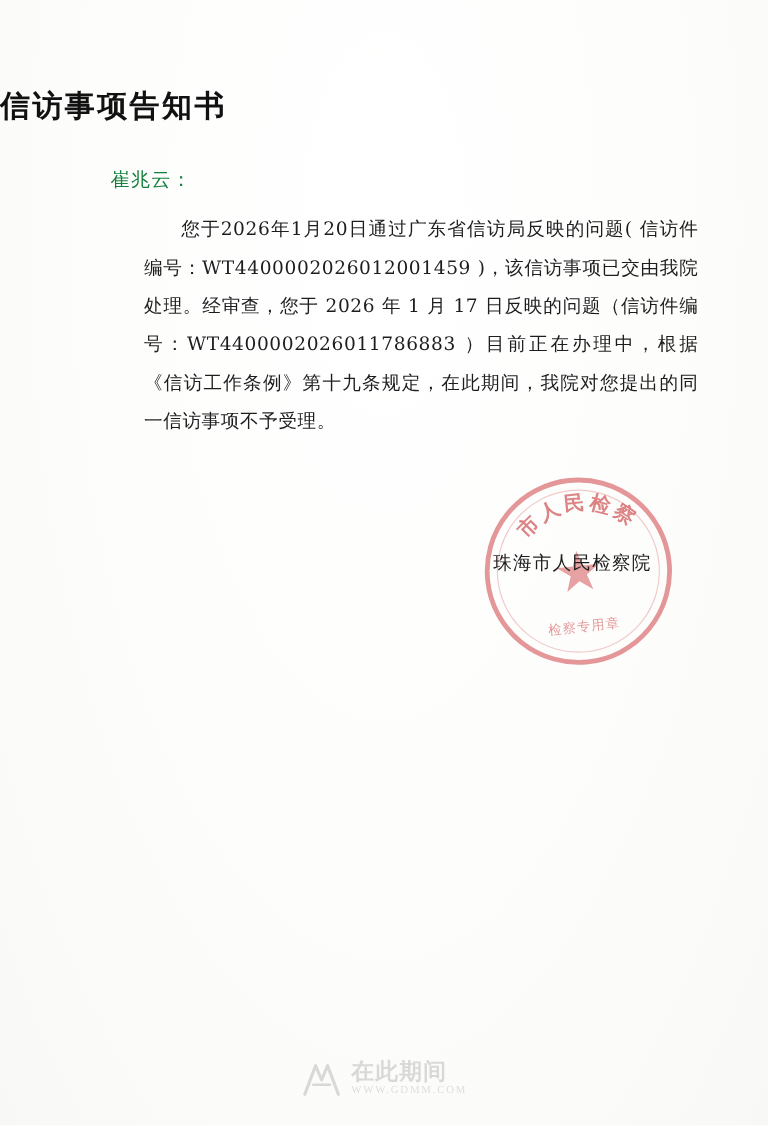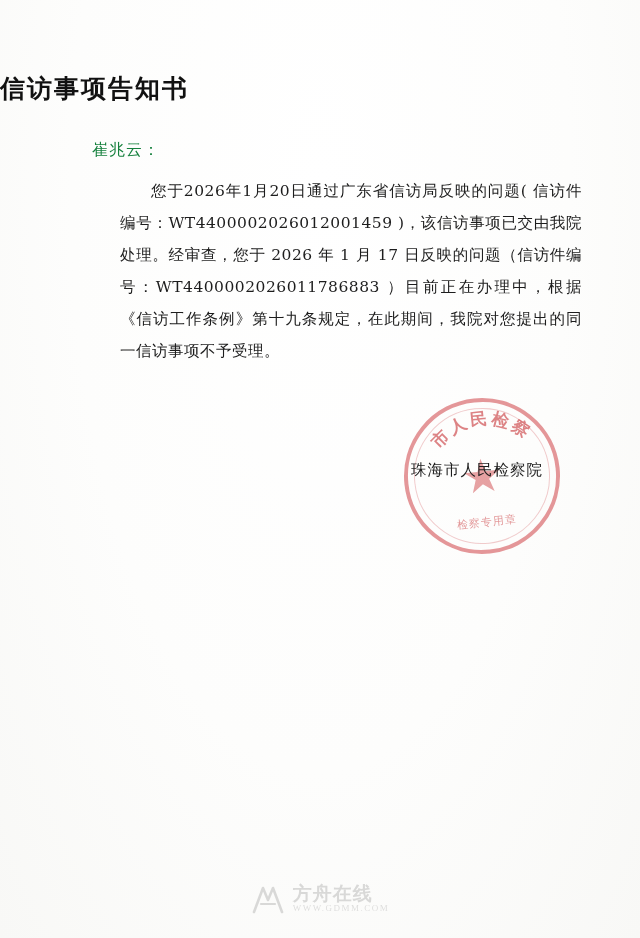--- a/index.html
+++ b/index.html
@@ -211,17 +211,17 @@
   </div>
 
   <div class="watermark">
     <div class="wm-mark">
       <svg viewBox="0 0 34 34" aria-hidden="true">
         <path d="M3 30 L12 6 L17 18 L22 6 L31 30" fill="none" stroke="#8a8a8a" stroke-width="2.6" stroke-linejoin="round" stroke-linecap="round"></path>
         <path d="M10 22 L24 22" fill="none" stroke="#8a8a8a" stroke-width="2.2" stroke-linecap="round"></path>
       </svg>
     </div>
     <div class="wm-texts">
-      <span class="wm-title">方舟在线</span>
+      <span class="wm-title">在此期间</span>
       <span class="wm-url">WWW.GDMM.COM</span>
     </div>
   </div>
 </div>
 
 </body></html>

